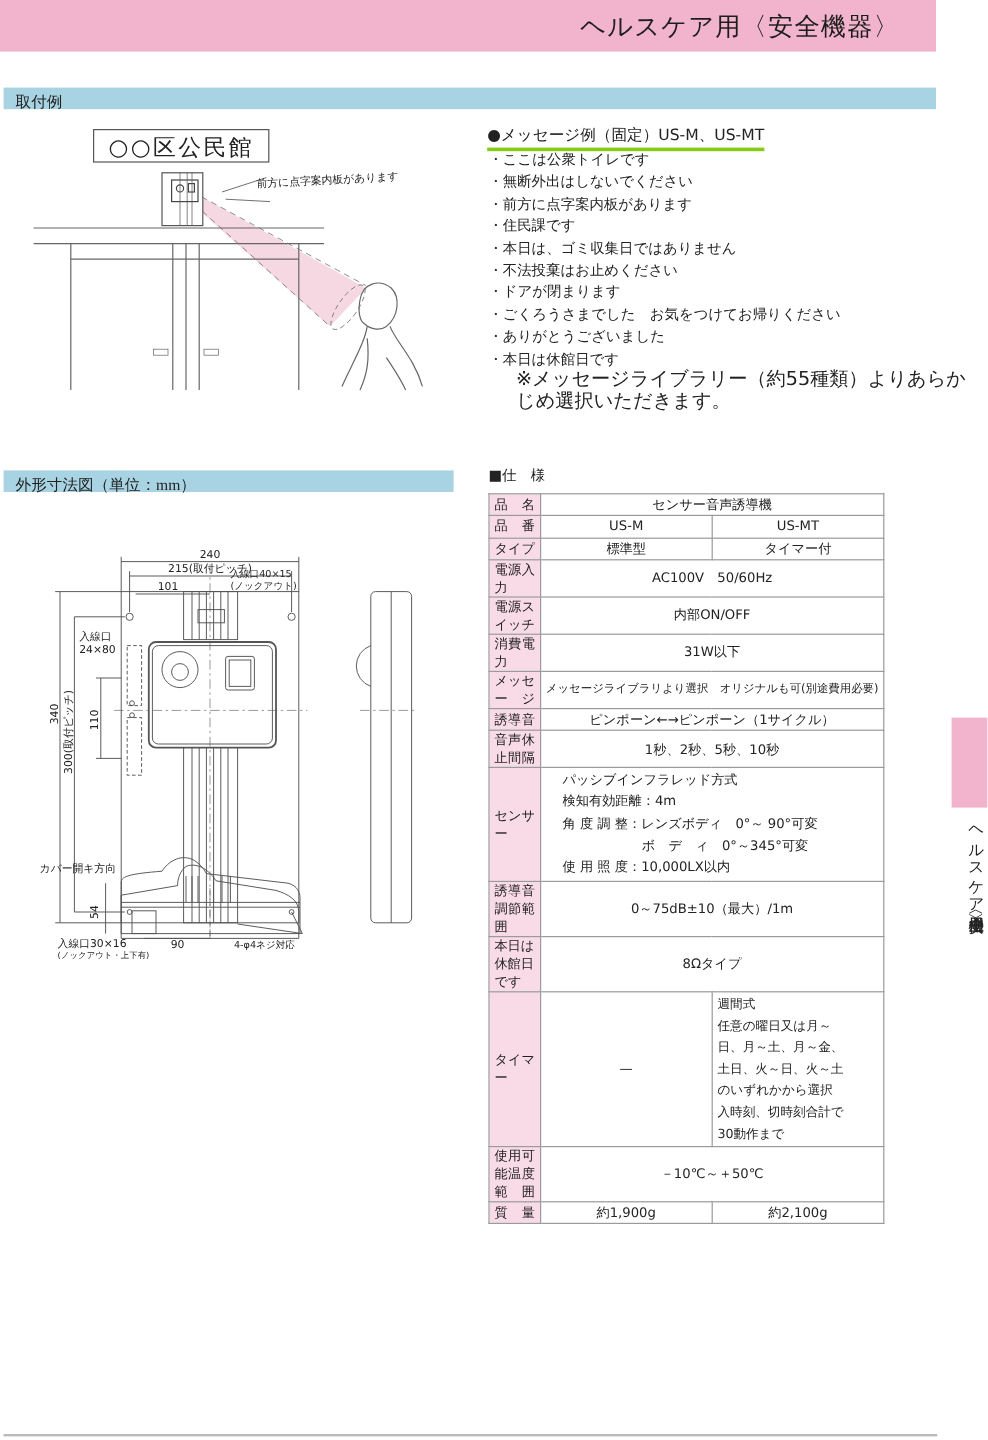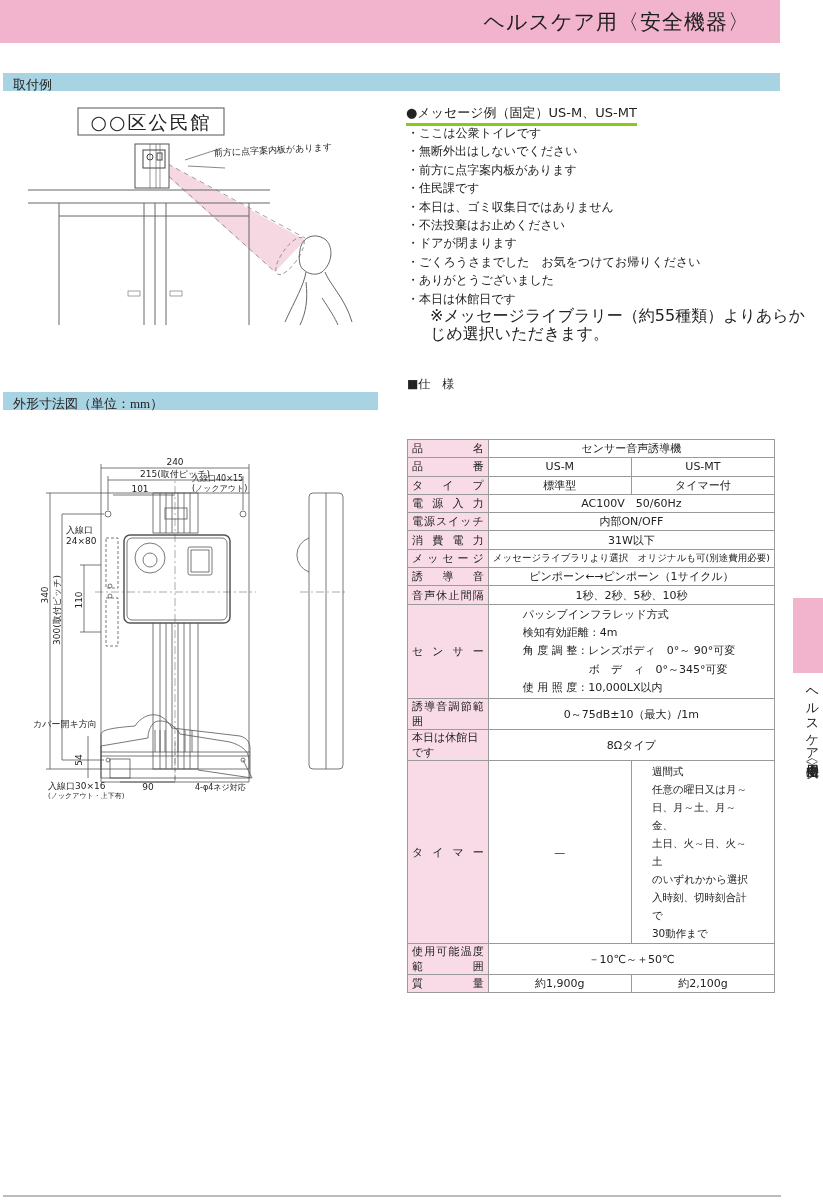--- a/index.html
+++ b/index.html
@@ -7,27 +7,27 @@
          font-family: "DejaVu Sans", sans-serif; color: #222; }
   .header-bar { position: absolute; left: 0; top: 0; width: 780px; height: 43px; background: #f2b4cc; }
   .header-title { position: absolute; right: 30px; top: 8px; font-size: 21px; color: #1d1d1d; letter-spacing: 1px; }
   .section-bar { position: absolute; height: 18px; background: #a7d3e2; }
   .section-bar span { position: absolute; left: 10px; top: 3px; font-size: 13px; color: #222; }
   .msg-title { position: absolute; left: 406px; top: 104px; font-size: 13px; color: #222;
                border-bottom: 3px solid #84cc16; padding-bottom: 1px; }
   .msg-list { position: absolute; left: 407px; top: 124px; width: 380px; list-style: none; font-size: 12px; line-height: 18.4px; }
   .msg-list li { white-space: nowrap; }
   .msg-note { position: absolute; left: 430px; top: 307px; width: 375px; font-size: 16px; line-height: 18.4px; }
-  .spec-title { position: absolute; left: 407px; top: 376px; font-size: 12px; }
-  table.spec { position: absolute; left: 407px; top: 411px; width: 368px; border-collapse: collapse; font-size: 11px; margin-top: 28px; }
+  .spec-title { position: absolute; left: 407px; top: 388px; font-size: 12px; }
+  table.spec { position: absolute; left: 407px; top: 411px; width: 330px; border-collapse: collapse; font-size: 11px; }
   table.spec td { border: 1px solid #9a9a9a; height: 18.3px; padding: 0 4px; vertical-align: middle; }
   table.spec td.lbl { background: #f9dbe7; width: 109px; text-align: justify; text-align-last: justify; font-size: 11px; letter-spacing: 0; }
   table.spec td.val { text-align: center; }
   table.spec td.half { width: 131px; text-align: center; }
-  table.spec td.left { text-align: left; line-height: 18px; padding: 1px 20px; }
+  table.spec td.left { text-align: left; line-height: 18px; padding: 1px 4px; }
   .sensor-lines div { line-height: 18.3px; padding-left: 14px; }
   .side-tab { position: absolute; left: 793px; top: 598px; width: 30px; height: 75px; background: #f2b4cc; }
   .side-text { position: absolute; left: 795px; top: 680px; width: 26px; writing-mode: vertical-rl; font-size: 13px; color: #222; }
   .footer-line { position: absolute; left: 3px; top: 1195px; width: 778px; height: 2px; background: #bbbbbb; }
   svg text { font-family: "DejaVu Sans", sans-serif; }
 </style>
 </head>
 <body>
 
 <div class="header-bar">

